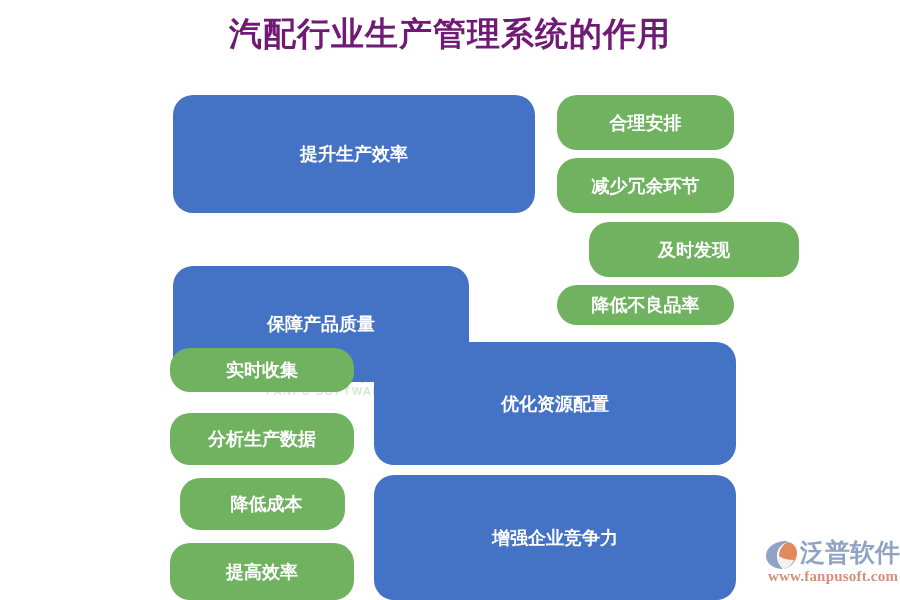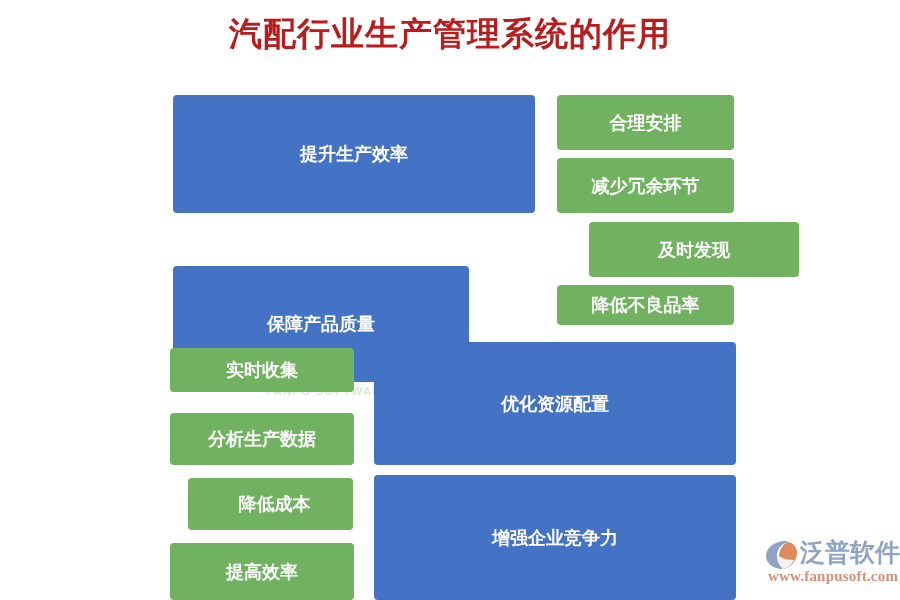--- a/index.html
+++ b/index.html
@@ -24,21 +24,21 @@
 
   
   .page-title {
     position: absolute;
     left: 0;
     top: 12px;
     width: 900px;
     text-align: center;
     font-size: 33px;
     font-weight: bold;
-    color: #b91c1c;
+    color: #701a75;
     letter-spacing: 1px;
     line-height: 44px;
     white-space: nowrap;
     font-family: "Liberation Serif", "DejaVu Serif", serif;
   }
 
   
   .watermark {
     position: absolute;
     left: 228px;
@@ -78,21 +78,21 @@
     font-family: "Liberation Sans", sans-serif;
   }
 
   
   .box {
     position: absolute;
     z-index: 2;
     display: flex;
     align-items: center;
     justify-content: center;
-    border-radius: 4px;
+    border-radius: 20px;
     color: #ffffff;
     font-weight: bold;
     text-align: center;
     box-sizing: border-box;
     font-family: Liberation Sans, sans-serif;
   }
   .box.blue {
     background: #4472C4;
     font-size: 18px;
   }
@@ -177,21 +177,21 @@
       </div>
       <div class="box green" style="left: 170px; top: 348px; width: 184px; height: 44px; align-items: center;">
         <span>实时收集</span>
       </div>
       <div class="box green" style="left: 170px; top: 413px; width: 184px; height: 52px;">
         <span>分析生产数据</span>
       </div>
       <div class="box blue" style="left: 374px; top: 342px; width: 362px; height: 123px;">
         <span>优化资源配置</span>
       </div>
-      <div class="box green" style="left: 188px; top: 478px; width: 165px; height: 52px; padding-left: 8px;">
+      <div class="box green" style="left: 180px; top: 478px; width: 165px; height: 52px; padding-left: 8px;">
         <span>降低成本</span>
       </div>
       <div class="box green" style="left: 170px; top: 543px; width: 184px; height: 57px;">
         <span>提高效率</span>
       </div>
       <div class="box blue" style="left: 374px; top: 475px; width: 362px; height: 125px;">
         <span>增强企业竞争力</span>
       </div>
     </div>
 

